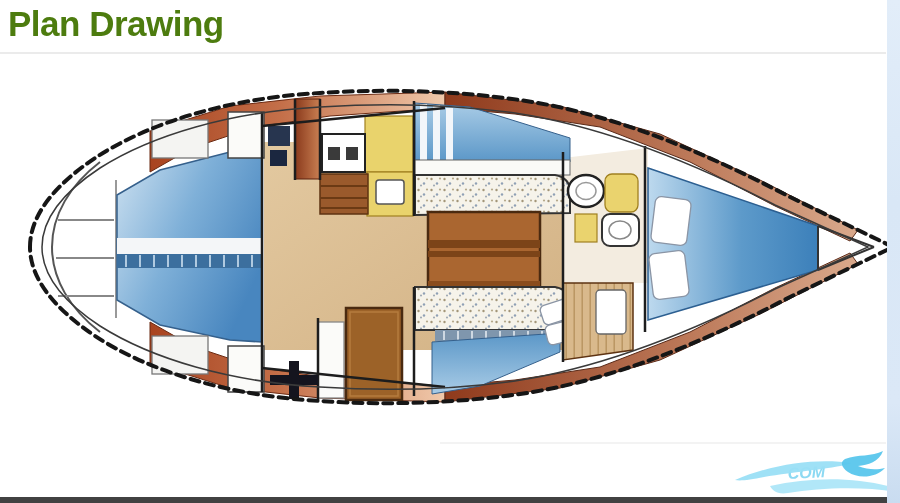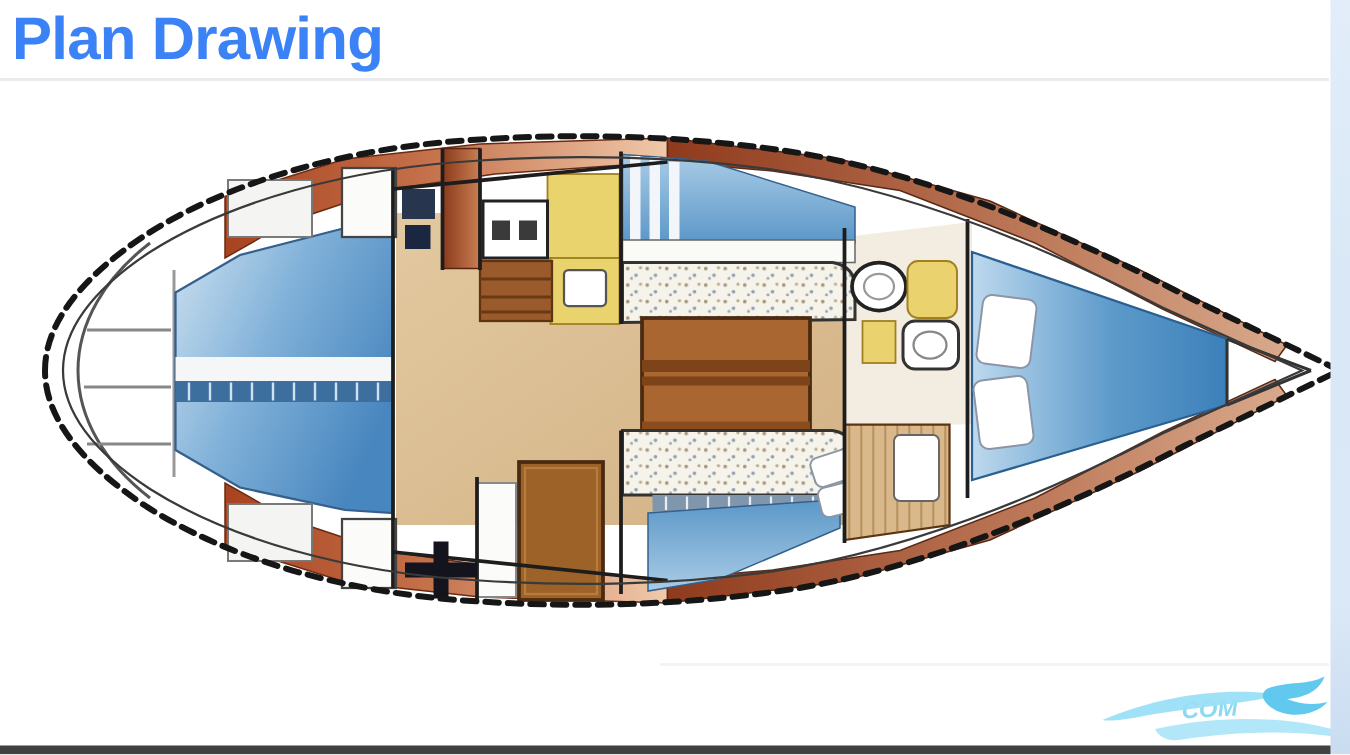--- a/index.html
+++ b/index.html
@@ -1,19 +1,19 @@
 <!DOCTYPE html>
 <html><head>
 <meta charset="utf-8">
 <style>
   html,body{margin:0;padding:0;background:#ffffff;}
   .page{position:relative;width:900px;height:503px;background:#ffffff;overflow:hidden;
         font-family:"Liberation Sans",sans-serif;}
-  .page-title{position:absolute;left:8px;top:4px;margin:0;font-size:40px;font-weight:700;
-              letter-spacing:-0.5px;color:#3b82f6;}
+  .page-title{position:absolute;left:8px;top:4px;margin:0;font-size:35px;font-weight:700;
+              letter-spacing:-0.5px;color:#4d7c0f;}
   .title-divider{position:absolute;left:0;top:52px;width:886px;height:2px;background:#ebebeb;}
   .faint-line{position:absolute;left:440px;top:442px;width:446px;height:2px;background:#f3f3f3;}
   .right-strip{position:absolute;right:0;top:0;width:13px;height:503px;
                background:linear-gradient(180deg,#e2edf9 0%,#d9e7f6 40%,#dbe8f7 80%,#c9dcf0 100%);}
   .bottom-bar{position:absolute;left:0;top:497px;width:887px;height:6px;background:#414141;}
   svg{position:absolute;left:0;top:0;}
   text.wm{font-family:"Liberation Sans",sans-serif;font-style:italic;font-weight:700;}
 </style>
 </head>
 <body>

